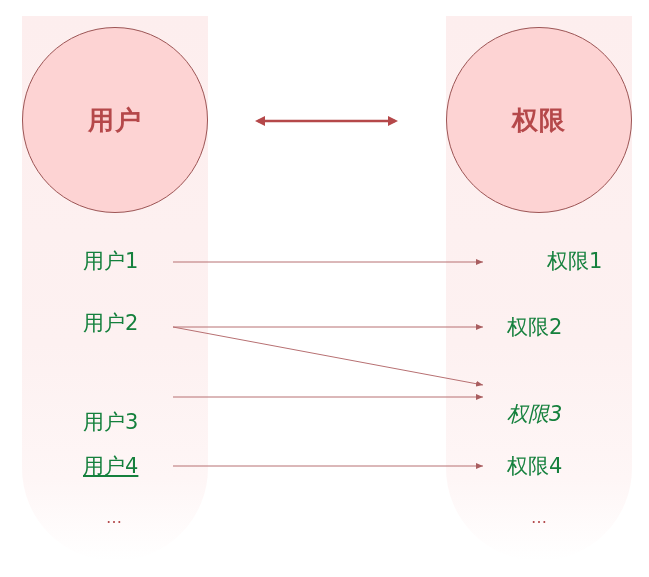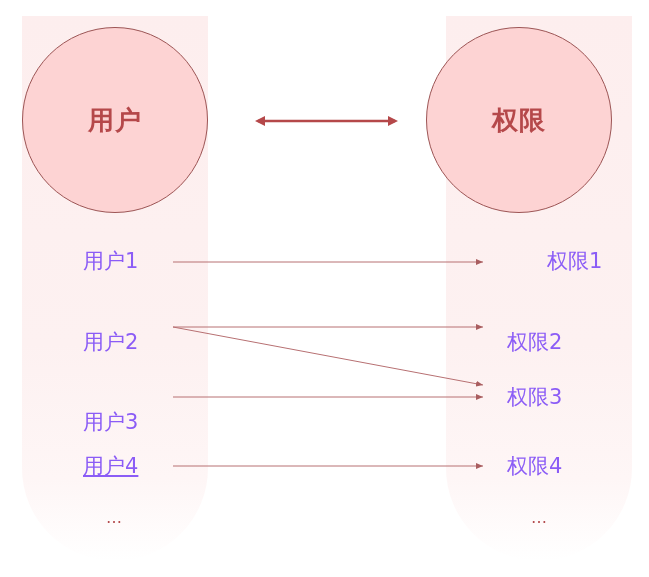--- a/index.html
+++ b/index.html
@@ -32,32 +32,32 @@
       height: 186px;
       border-radius: 50%;
       background: #fdd3d3;
       border: 1px solid #9c5555;
       box-sizing: border-box;
       display: flex;
       align-items: center;
       justify-content: center;
     }
     .entity-circle.left { left: 22px; }
-    .entity-circle.right { left: 426px; }
+    .entity-circle.right { left: 446px; }
     .entity-title {
       font-size: 26px;
       font-weight: bold;
       color: #b5484a;
       letter-spacing: 1px;
     }
 
     .item-label {
       position: absolute;
       font-size: 21px;
-      color: #8b5cf6;
+      color: #15803d;
       line-height: 24px;
       white-space: nowrap;
     }
     .item-label.left { left: 83px; }
     .item-label.right { left: 507px; }
 
     .ellipsis {
       position: absolute;
       font-size: 16px;
       color: #b44c4e;
@@ -114,22 +114,22 @@
   </g>
   <g>
     <line x1="173" y1="397" x2="483" y2="397" stroke="#b77072" stroke-width="1" marker-end="url(#smallHead)"></line>
   </g>
   <g>
     <line x1="173" y1="466" x2="483" y2="466" stroke="#b77072" stroke-width="1" marker-end="url(#smallHead)"></line>
   </g>
 </svg>
 
 <div class="item-label left" style="top:249px;">用户1</div>
-<div class="item-label left" style="top:330px;">用户2</div>
+<div class="item-label left" style="top:311px;">用户2</div>
 <div class="item-label left" style="top:385px;margin-top:25px;">用户3</div>
 <div class="item-label left" style="top:454px;text-decoration:underline;">用户4</div>
 <div class="ellipsis" style="left:106px; top:508px;">…</div>
 
 <div class="item-label right" style="top:249px;margin-left:40px;">权限1</div>
-<div class="item-label right" style="top:330px;">权限2</div>
-<div class="item-label right" style="top:385px;">权限3</div>
+<div class="item-label right" style="top:315px;">权限2</div>
+<div class="item-label right" style="top:402px;font-style:italic;">权限3</div>
 <div class="item-label right" style="top:454px;text-align:right;">权限4</div>
 <div class="ellipsis" style="left:531px; top:508px;">…</div>
 
 </body></html>

